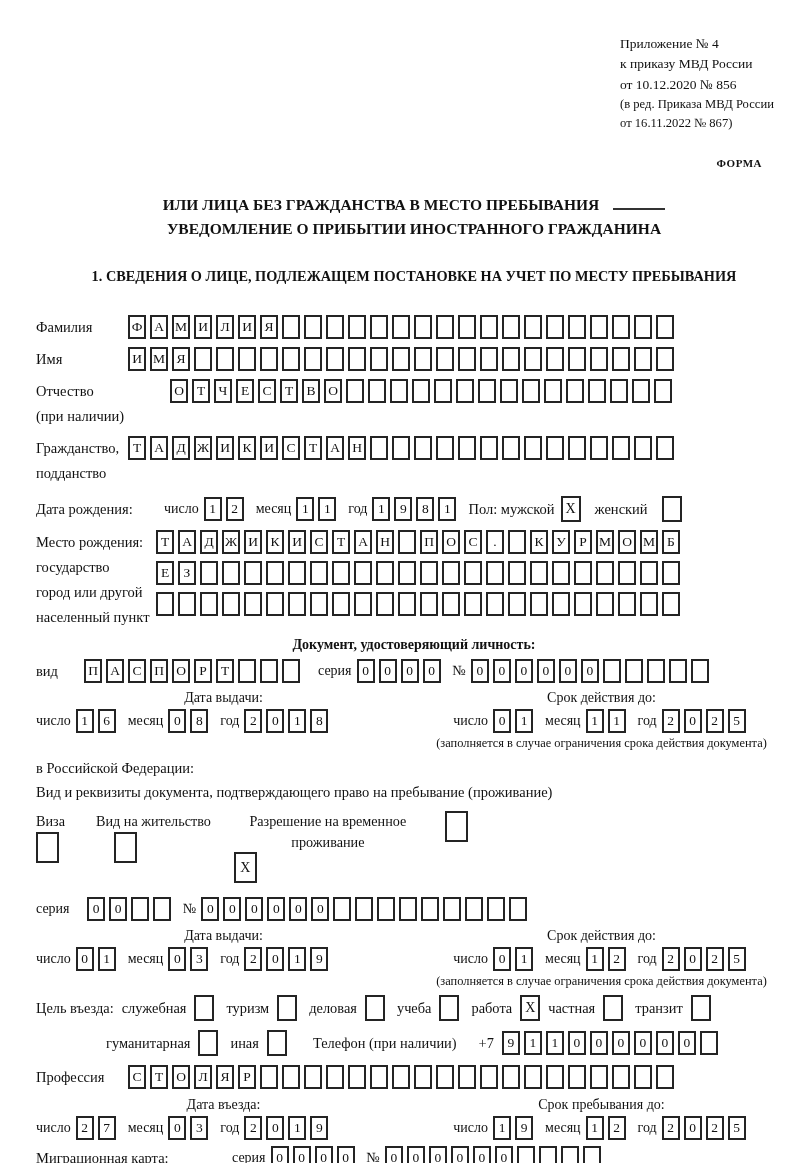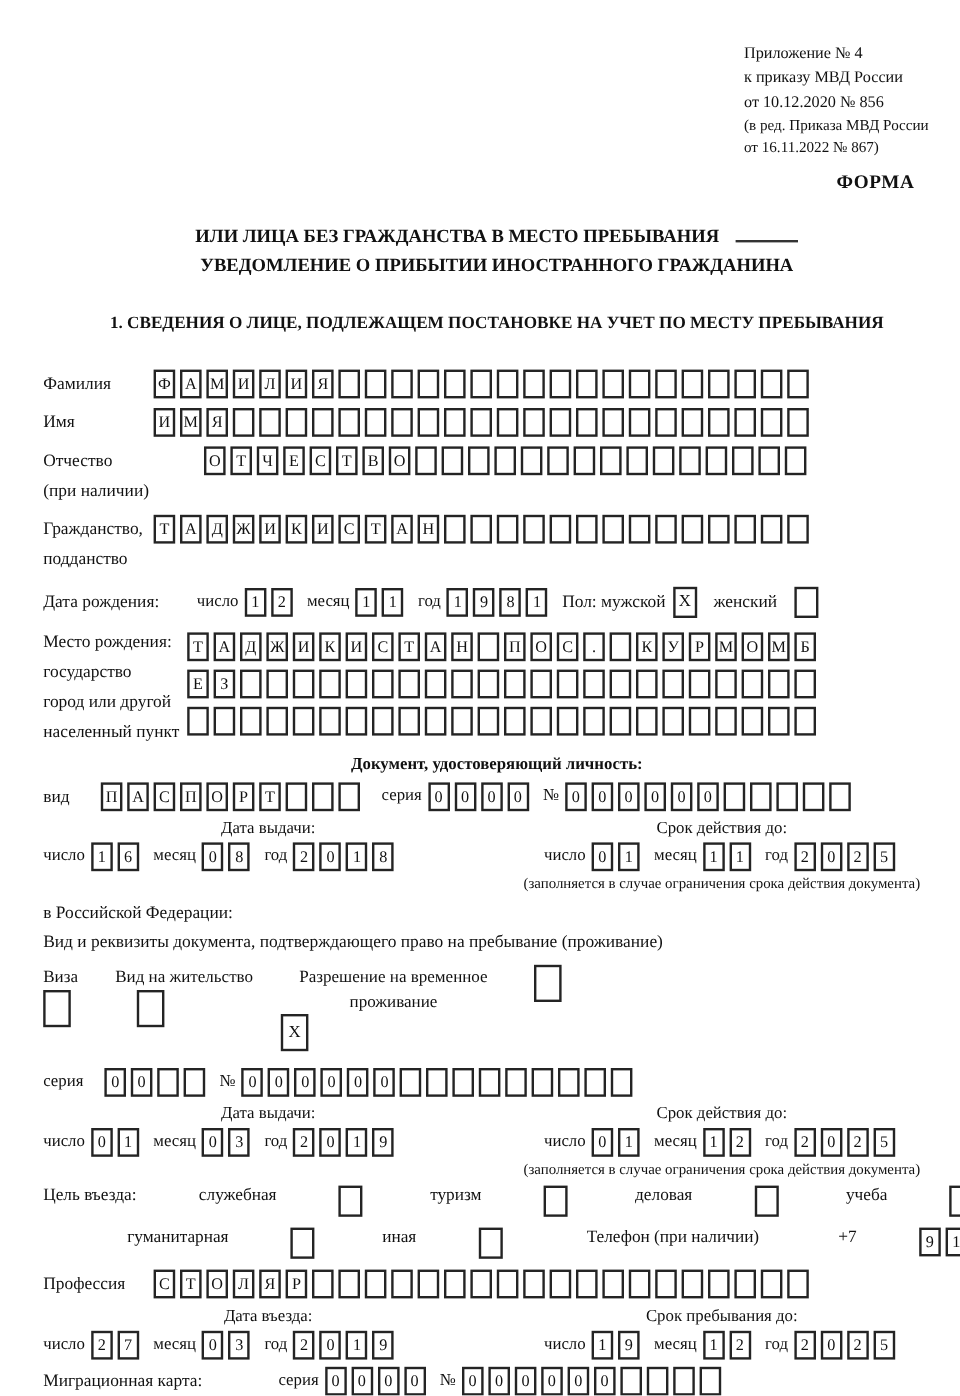--- a/index.html
+++ b/index.html
@@ -2,21 +2,21 @@
 <html lang="ru"><head>
 <meta charset="utf-8">
 <style>
   html,body{margin:0;padding:0;background:#ffffff;}
   body{width:800px;height:1163px;overflow:hidden;font-family:"Liberation Serif","DejaVu Serif",serif;color:#111;}
   .page{box-sizing:border-box;width:800px;padding:34px 8px 0 36px;}
 
   
   .annex{width:200px;margin-left:584px;font-size:13.5px;line-height:1.5;}
   .annex .ed{font-size:12.6px;}
-  .forma{font-weight:bold;font-size:16px;text-align:right;padding-right:30px;margin-top:11px;letter-spacing:.5px;}
+  .forma{font-weight:bold;font-size:11px;text-align:right;padding-right:30px;margin-top:24px;letter-spacing:.5px;}
 
   
   .title{margin-top:24px;text-align:center;font-weight:bold;font-size:15.5px;line-height:1.6;}
   .blank-line{display:inline-block;width:52px;height:13px;border-bottom:2px solid #333;margin-left:14px;}
   .sec-head{margin-top:26px;text-align:center;font-weight:bold;font-size:14.3px;}
 
   
   .row{display:flex;align-items:flex-start;margin-bottom:7px;}
   .lab{font-size:14.5px;line-height:24px;flex:none;}
   .labcol{flex:none;font-size:14.5px;line-height:25px;}
@@ -46,21 +46,21 @@
 
   
   .intro{font-size:14.5px;line-height:1.65;margin-bottom:6px;}
   .opts{display:flex;align-items:flex-start;margin-bottom:14px;}
   .opt{display:flex;align-items:flex-start;margin-right:14px;flex-direction:column;}
   .opt .olab{font-size:14.2px;line-height:1.45;margin-right:9px;}
   .opt .c2{width:188px;text-align:center;}
   .opt .c3{width:172px;text-align:center;}
 
   
-  .pline{display:flex;margin-bottom:9px;flex-wrap:nowrap;gap:44px;}
+  .pline{display:flex;align-items:center;margin-bottom:9px;flex-wrap:nowrap;}
   .pline .plab{font-size:14.4px;margin-right:8px;flex:none;}
   .pline .cb{margin-right:12px;}
   .ind70{margin-left:70px;}
   .doc-head{text-align:center;font-weight:bold;font-size:14px;margin:4px 0 6px 0;}
 </style>
 </head>
 <body>
 
 <div class="page">
 
@@ -227,21 +227,21 @@
         <span class="cell">9</span>
         <span class="cell">8</span>
         <span class="cell">1</span>
       </span>
     <span class="lab gap8">Пол: мужской</span>
     <span class="cb" style="margin-left:6px;">X</span>
     <span class="lab gap14">женский</span>
     <span class="cb gap14"></span>
   </div>
 
-  <div class="row stack" style="margin-top:8px;align-items:center;">
+  <div class="row stack" style="margin-top:8px;">
     <span class="labcol w120">
       <div>Место рождения:</div>
       <div>государство</div>
       <div>город или другой</div>
       <div>населенный пункт</div>
     </span>
     <span>
       <div class="cells">
           <span class="cell">Т</span>
           <span class="cell">А</span>

